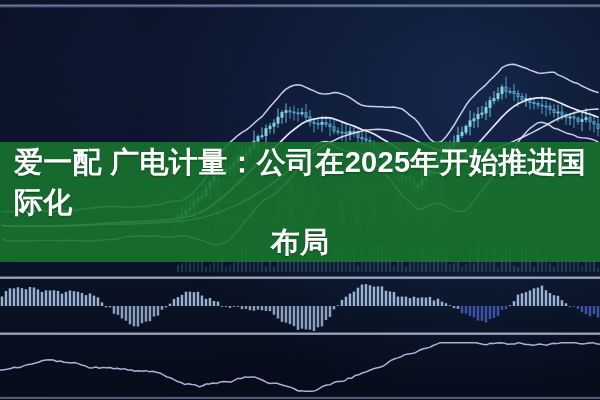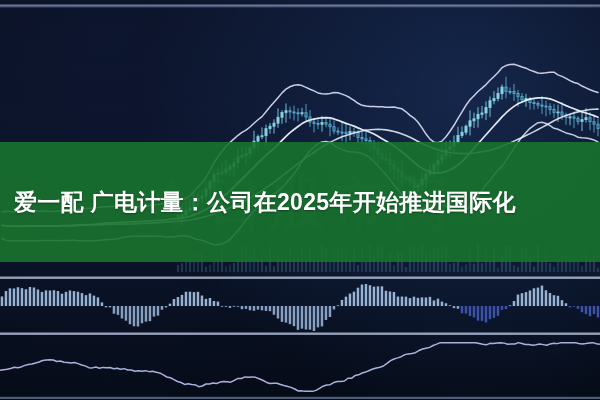--- a/index.html
+++ b/index.html
@@ -43,21 +43,21 @@
     width: 600px;
     background: rgba(24, 115, 45, 0.88);
     display: flex;
     align-items: center;
     justify-content: flex-start;
     box-sizing: border-box;
   }
   #headline-text {
     width: 100%;
     color: #ffffff;
-    font-size: 23px;
+    font-size: 29px;
     line-height: 40px;
     font-weight: bold;
     letter-spacing: 0.3px;
     text-align: center;
     padding: 0 10px;
     box-sizing: border-box;
     text-shadow: 0 1px 2px rgba(0,0,0,0.35);
   }
   #headline-text .ln1 { display:block; text-align: left; padding-left: 4px;}
   #headline-text .ln2 { display:block; text-align: center; }
@@ -574,16 +574,17 @@
         <path d="M0.00 370.22 L3.55 369.72 L7.10 369.31 L10.65 368.44 L14.20 367.19 L17.75 367.71 L21.30 366.92 L24.85 365.37 L28.40 364.49 L31.95 364.08 L35.50 363.09 L39.05 362.03 L42.60 360.55 L46.15 360.11 L49.70 359.82 L53.25 360.05 L56.80 361.47 L60.36 361.09 L63.91 362.18 L67.46 362.43 L71.01 362.95 L74.56 362.50 L78.11 363.64 L81.66 364.93 L85.21 365.89 L88.76 367.68 L92.31 367.88 L95.86 367.09 L99.41 368.20 L102.96 367.39 L106.51 367.85 L110.06 367.54 L113.61 368.67 L117.16 368.27 L120.71 369.20 L124.26 368.63 L127.81 369.99 L131.36 370.06 L134.91 371.22 L138.46 370.81 L142.01 371.34 L145.56 370.65 L149.11 371.64 L152.66 371.26 L156.21 372.34 L159.76 372.90 L163.31 374.90 L166.86 376.98 L170.41 377.73 L173.96 379.61 L177.51 381.50 L181.07 382.52 L184.62 384.40 L188.17 383.81 L191.72 384.50 L195.27 384.82 L198.82 386.68 L202.37 386.02 L205.92 383.98 L209.47 384.08 L213.02 382.93 L216.57 383.54 L220.12 382.07 L223.67 381.52 L227.22 381.70 L230.77 382.16 L234.32 380.36 L237.87 378.46 L241.42 378.51 L244.97 376.93 L248.52 377.18 L252.07 376.88 L255.62 377.35 L259.17 378.77 L262.72 380.23 L266.27 382.20 L269.82 383.51 L273.37 383.21 L276.92 383.28 L280.47 384.46 L284.02 385.58 L287.57 386.43 L291.12 387.38 L294.67 388.99 L298.22 390.99 L301.78 390.87 L305.33 391.36 L308.88 391.33 L312.43 391.36 L315.98 390.35 L319.53 388.46 L323.08 386.23 L326.63 385.05 L330.18 384.67 L333.73 382.53 L337.28 381.43 L340.83 381.39 L344.38 381.03 L347.93 378.25 L351.48 378.30 L355.03 375.60 L358.58 374.81 L362.13 373.04 L365.68 372.07 L369.23 370.46 L372.78 369.03 L376.33 367.95 L379.88 367.20 L383.43 366.02 L386.98 363.39 L390.53 360.61 L394.08 358.96 L397.63 357.87 L401.18 356.68 L404.73 354.62 L408.28 354.07 L411.83 353.44 L415.38 352.69 L418.93 350.56 L422.49 349.05 L426.04 348.19 L429.59 347.37 L433.14 345.49 L436.69 344.13 L440.24 342.64 L443.79 342.64 L447.34 342.64 L450.89 342.64 L454.44 342.66 L457.99 342.64 L461.54 342.64 L465.09 342.64 L468.64 342.64 L472.19 342.64 L475.74 342.81 L479.29 343.50 L482.84 344.23 L486.39 344.85 L489.94 343.33 L493.49 343.52 L497.04 342.97 L500.59 342.64 L504.14 343.12 L507.69 344.27 L511.24 343.95 L514.79 344.06 L518.34 342.64 L521.89 343.49 L525.44 344.50 L528.99 344.55 L532.54 345.18 L536.09 344.64 L539.64 343.99 L543.20 344.63 L546.75 345.31 L550.30 343.91 L553.85 343.19 L557.40 343.62 L560.95 342.64 L564.50 342.64 L568.05 342.64 L571.60 342.64 L575.15 342.64 L578.70 343.52 L582.25 343.91 L585.80 343.50 L589.35 342.93 L592.90 342.64 L596.45 343.70 L600.00 344.21 " fill="none" stroke="#b9bfe8" stroke-width="1.5" opacity="0.92" stroke-linejoin="round"></path>
         <g opacity="0"></g>
       </svg>
   </div>
 
   <div id="watermark">今日股市网</div>
 
   <div id="headline-band" style="top: 142px; height: 120px; background: rgba(24, 115, 45, 0.9);">
     <div id="headline-text" style="color: rgb(255, 255, 255);">
       <span class="ln1">爱一配 广电计量：公司在2025年开始推进国际化</span>
+      <span class="ln2">布局</span>
     </div>
   </div>
 
 </div>
 
 </body></html>

